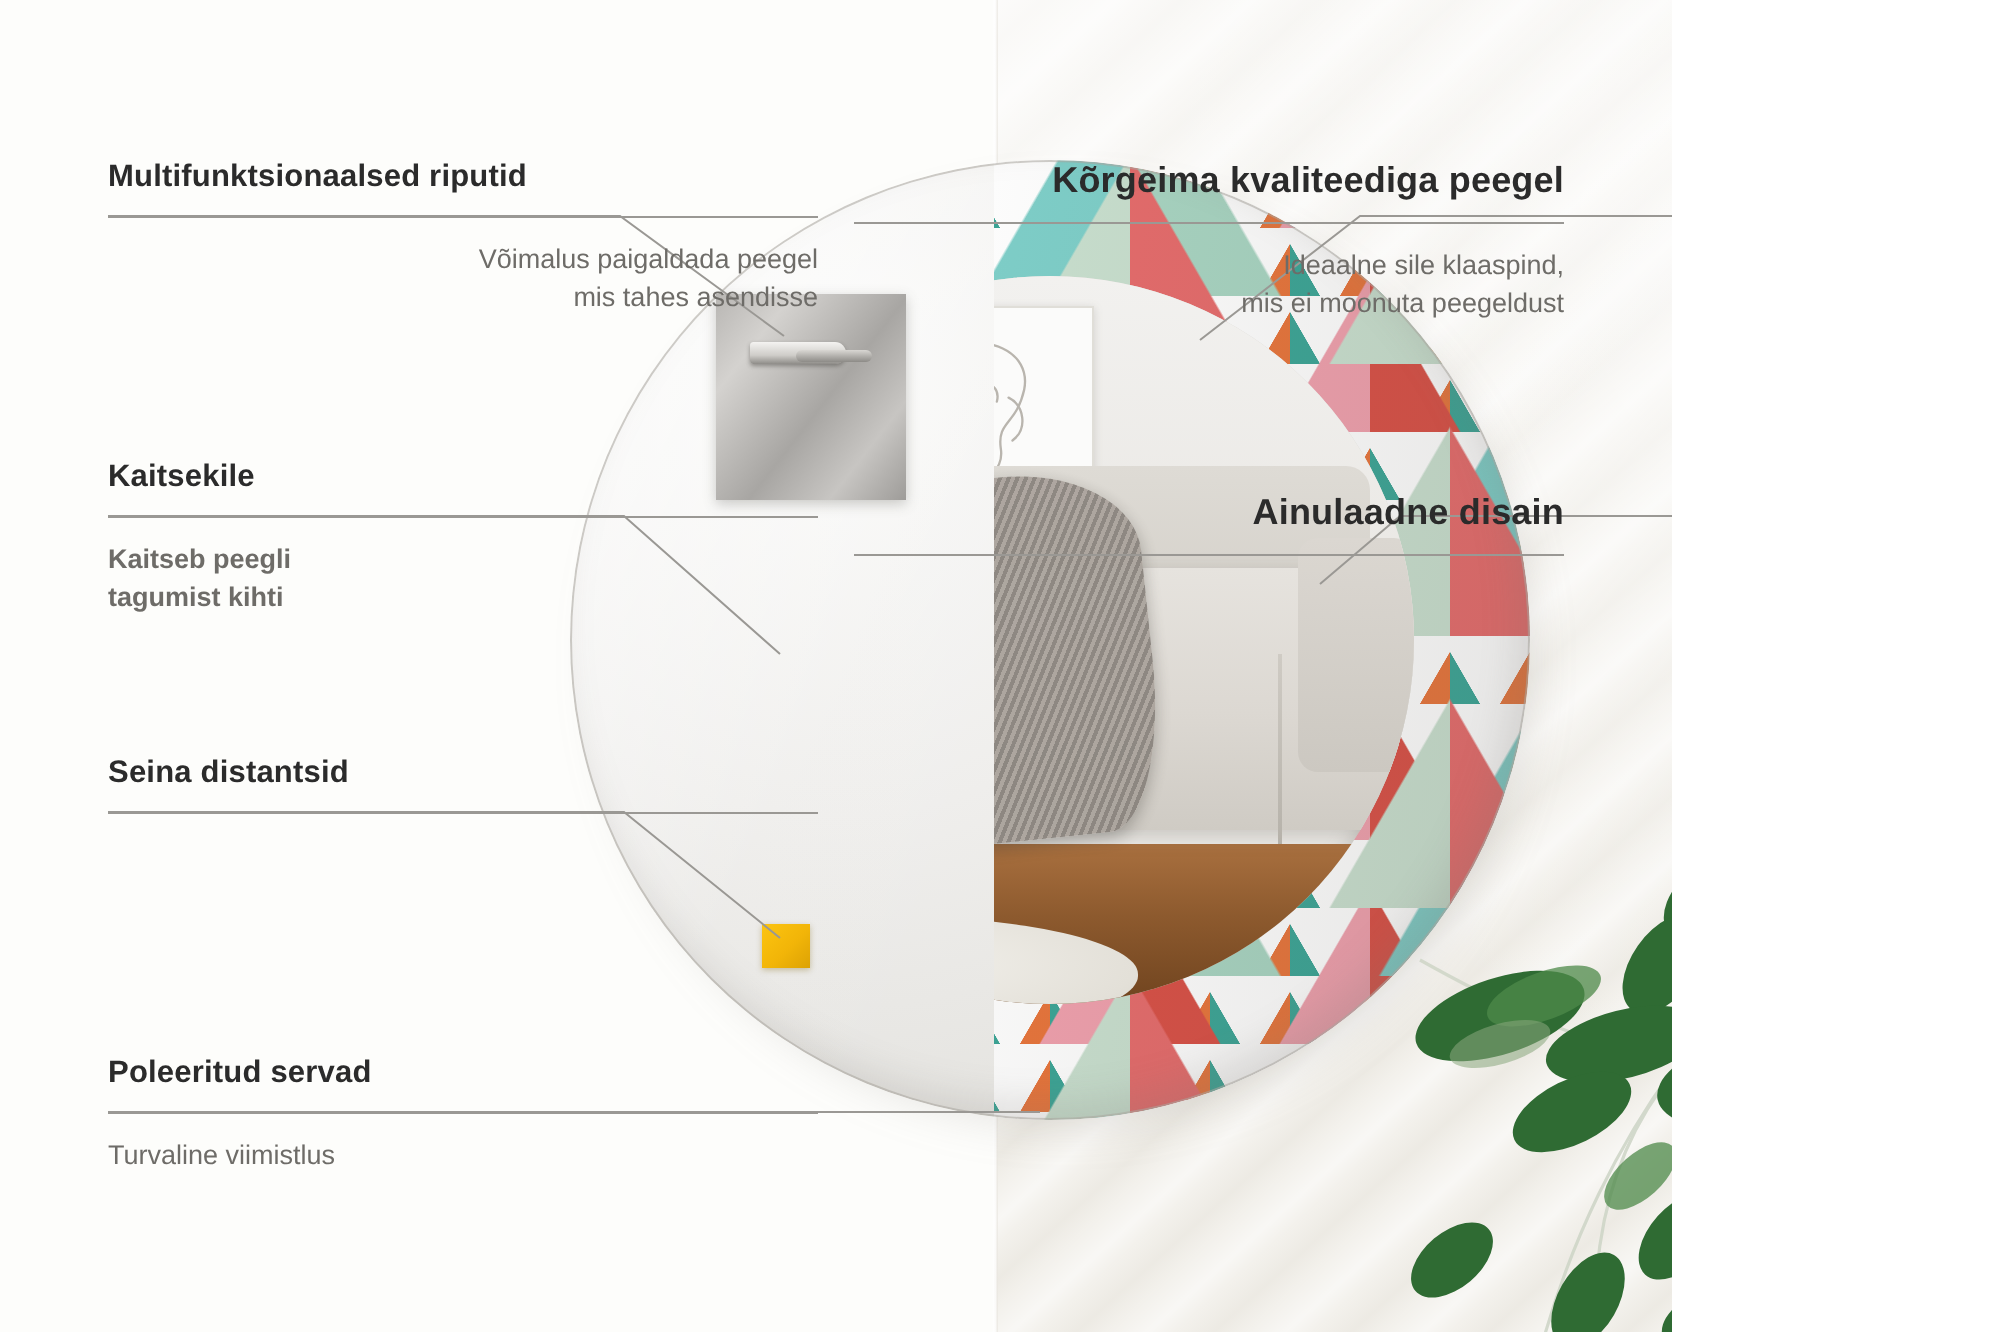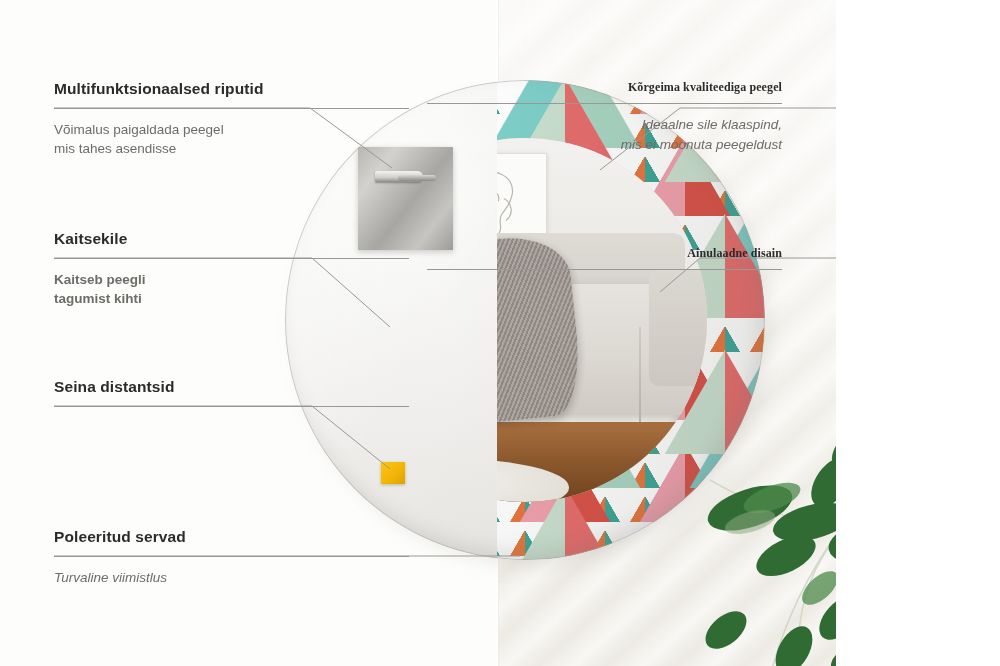--- a/index.html
+++ b/index.html
@@ -178,21 +178,21 @@
   .leaders { position:absolute; inset:0; width:1000px; height:666px; pointer-events:none; }
 
   
   .callout { position:absolute; }
   .callout.left  { left:54px;  width:355px; text-align:left; }
   .callout.right { right:54px; width:355px; text-align:right; }
   .co-title {
     font-size:15.5px; font-weight:bold; color:#2b2b2b;
     letter-spacing:.1px; line-height:1.2; white-space:nowrap;
   }
-  .callout.right .co-title { font-size:12px;font-family:Liberation Serif, serif; }
+  .callout.right .co-title { font-size:18px; }
   .co-rule {
     height:1px; background:#9a9894; margin-top:9px; margin-bottom:11px;
   }
   .co-desc {
     font-size:13.5px; color:#6e6c68; line-height:1.42; font-weight:normal;
   }
 
   
   .plant { position:absolute; left:690px; top:330px; width:320px; height:346px; }
   .plant svg { display:block; width:100%; height:100%; overflow:visible; }
@@ -279,46 +279,46 @@
       <path d="M54 406 H312 L390 469"></path>
       <path d="M54 556 H520"></path>
       <path d="M946 108 H680 L600 170"></path>
       <path d="M946 258 H700 L660 292"></path>
     </g>
   </svg>
 
   <div class="callout left" style="top:80px;">
     <div class="co-title">Multifunktsionaalsed riputid</div>
     <div class="co-rule"></div>
-    <div class="co-desc" style="white-space:pre-line;">Võimalus paigaldada peegel
+    <div class="co-desc" style="white-space:pre-line;text-align:right;">Võimalus paigaldada peegel
 mis tahes asendisse</div>
   </div>
 
   <div class="callout left" style="top:230px;">
     <div class="co-title">Kaitsekile</div>
     <div class="co-rule"></div>
     <div class="co-desc" style="white-space:pre-line;font-weight:bold;">Kaitseb peegli
 tagumist kihti</div>
   </div>
 
   <div class="callout left" style="top:378px;">
     <div class="co-title">Seina distantsid</div>
     <div class="co-rule"></div>
   </div>
 
   <div class="callout left" style="top:528px;">
     <div class="co-title">Poleeritud servad</div>
     <div class="co-rule"></div>
-    <div class="co-desc" style="white-space:pre-line;font-style:italic;">Turvaline viimistlus</div>
+    <div class="co-desc" style="white-space:pre-line;">Turvaline viimistlus</div>
   </div>
 
   <div class="callout right" style="top:80px;">
     <div class="co-title">Kõrgeima kvaliteediga peegel</div>
     <div class="co-rule"></div>
-    <div class="co-desc" style="white-space:pre-line;font-style:italic;">Ideaalne sile klaaspind,
+    <div class="co-desc" style="white-space:pre-line;">Ideaalne sile klaaspind,
 mis ei moonuta peegeldust</div>
   </div>
 
   <div class="callout right" style="top:246px;">
     <div class="co-title">Ainulaadne disain</div>
     <div class="co-rule"></div>
   </div>
 
   <div class="plant">
     <svg viewBox="0 0 320 346" aria-hidden="true">

